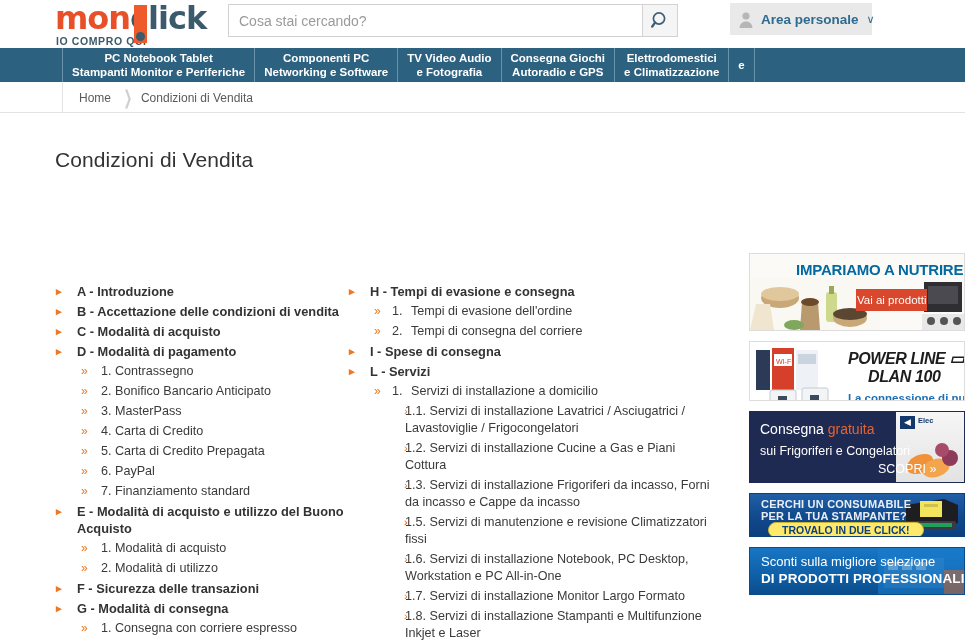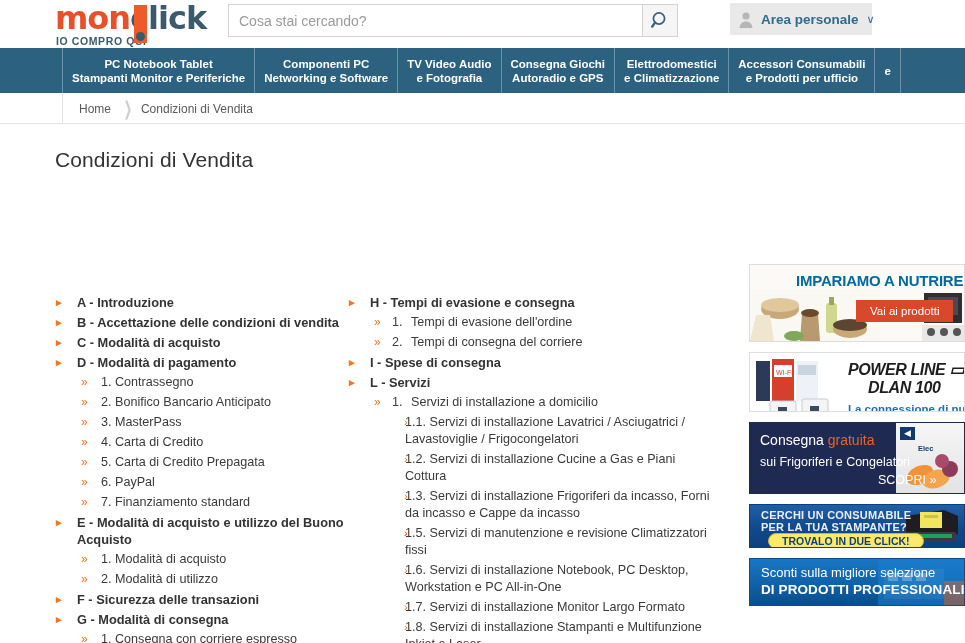--- a/index.html
+++ b/index.html
@@ -106,21 +106,21 @@
     white-space: nowrap;
   }
   .account-caret {
     margin-left: 8px; color: #2e6b8e; font-size: 11px;
     line-height: 1;
   }
 
   
   .nav {
     position: relative;
-    width: 965px; height: 45px;
+    width: 965px; height: 34px;
     background: #2c6180;
     display: flex;
     align-items: stretch;
   }
   .nav-pad { width: 62px; flex: 0 0 62px; }
   .nav-item {
     flex: 0 0 auto;
     border-left: 1px solid #6a93a9;
     display: flex; flex-direction: column;
     align-items: center; justify-content: center;
@@ -254,21 +254,21 @@
     letter-spacing: -0.2px; white-space: nowrap; margin-left: 24px;
   }
   .ad1-food {
     position: absolute; left: 0; bottom: 0;
     width: 130px; height: 52px;
   }
   .ad1-cta {
     position: absolute; left: 106px; top: 35px;
     background: #d9472c; color: #fff;
     font-size: 11.5px;
-    padding: 5px 14px;
+    padding: 5px 1px;
     white-space: nowrap;
   }
   .ad1-appl {
     position: absolute; right: 0; bottom: 0;
     width: 42px; height: 50px;
   }
 
   
   .ad2 { height: 60px; background: #ffffff; border-color: #ddd; }
   .ad2-box { position: absolute; left: 2px; top: 2px; width: 92px; height: 66px; }
@@ -308,21 +308,21 @@
     width: 68px; height: 72px;
     background: linear-gradient(180deg,#f6f6f6,#e2e2e2);
   }
   .ad3-logo {
     position: absolute; left: 4px; top: 4px;
     width: 15px; height: 13px; background: #13386b;
     color: #fff; font-size: 9px; line-height: 13px; text-align: center;
   }
   .ad3-logotext {
     position: absolute; left: 22px; top: 4px;
-    font-size: 7.5px; color: #13386b; font-weight: bold; margin-top: 17px;
+    font-size: 7.5px; color: #13386b; font-weight: bold;
   }
   .ad3-fruit {
     position: absolute; left: 6px; bottom: 2px;
     width: 58px; height: 44px;
   }
 
   
   .ad4 {
     height: 44px;
     background: linear-gradient(180deg,#1f5fa8 0%, #11498c 55%, #0d3f7e 100%);
@@ -422,24 +422,20 @@
     <span>TV Video Audio</span>
     <span>e Fotografia</span>
   </div>
   <div class="nav-item">
     <span>Consegna Giochi</span>
     <span>Autoradio e GPS</span>
   </div>
   <div class="nav-item">
     <span>Elettrodomestici</span>
     <span>e Climatizzazione</span>
-  </div>
-  <div class="nav-item">
-    <span>Accessori Consumabili</span>
-    <span>e Prodotti per ufficio</span>
   </div>
   <div class="nav-item nav-item-partial">
     <span></span>
     <span>e</span>
   </div>
 </div>
 
 <div class="crumbbar">
   <div class="crumbs">
     <span class="crumb-link">Home</span>

